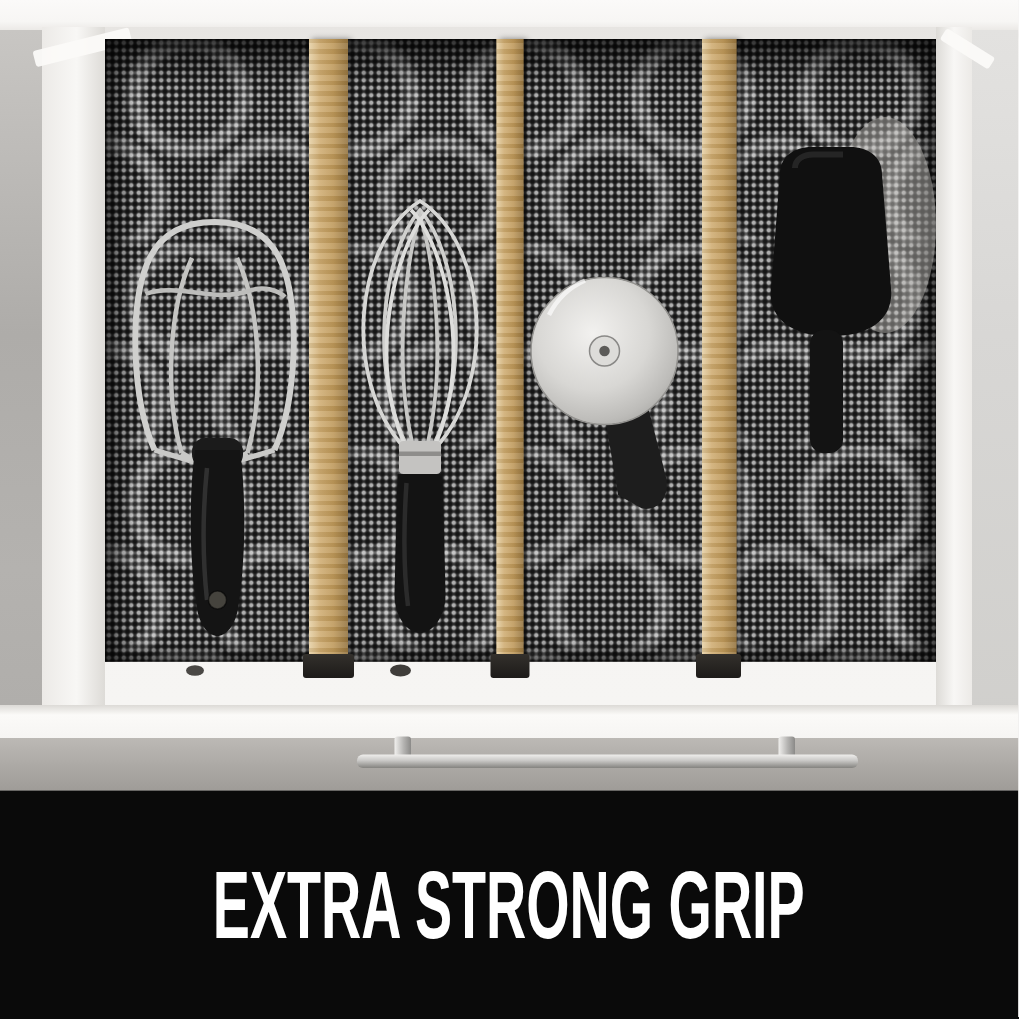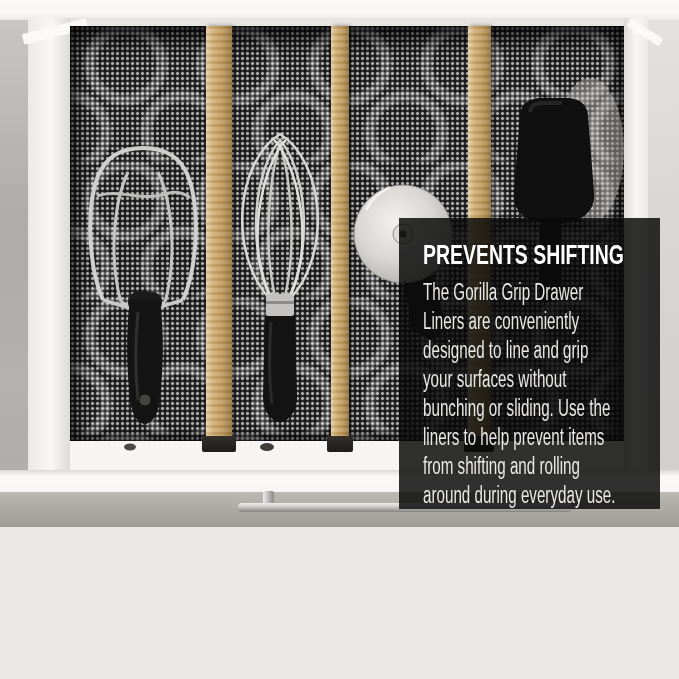--- a/index.html
+++ b/index.html
@@ -184,26 +184,18 @@
       <ellipse cx="267" cy="447" rx="7" ry="4" fill="#3f3d3a"></ellipse>
     </g>
   </svg>
 
   <div class="abs lip-strip"></div>
   <div class="abs deck"></div>
   <div class="abs handle-post p1"></div>
   <div class="abs handle-post p2"></div>
   <div class="abs handle-bar"></div>
 
-  <div class="abs overlay-card">
-    <h2 class="overlay-heading">PREVENTS SHIFTING</h2>
-    <p class="overlay-body">The Gorilla Grip Drawer
-Liners are conveniently
-designed to line and grip
-your surfaces without
-bunching or sliding. Use the
-liners to help prevent items
-from shifting and rolling
-around during everyday use.</p>
+
+  <div class="abs banner">
+    <span class="banner-title">EXTRA STRONG GRIP</span>
   </div>
 
-
 </div>
 
 </body></html>

